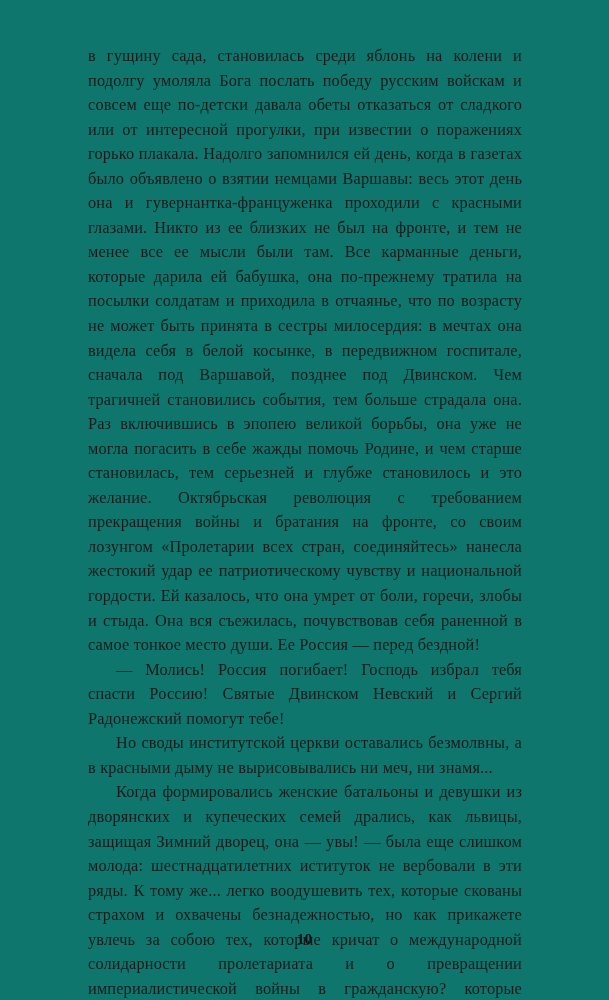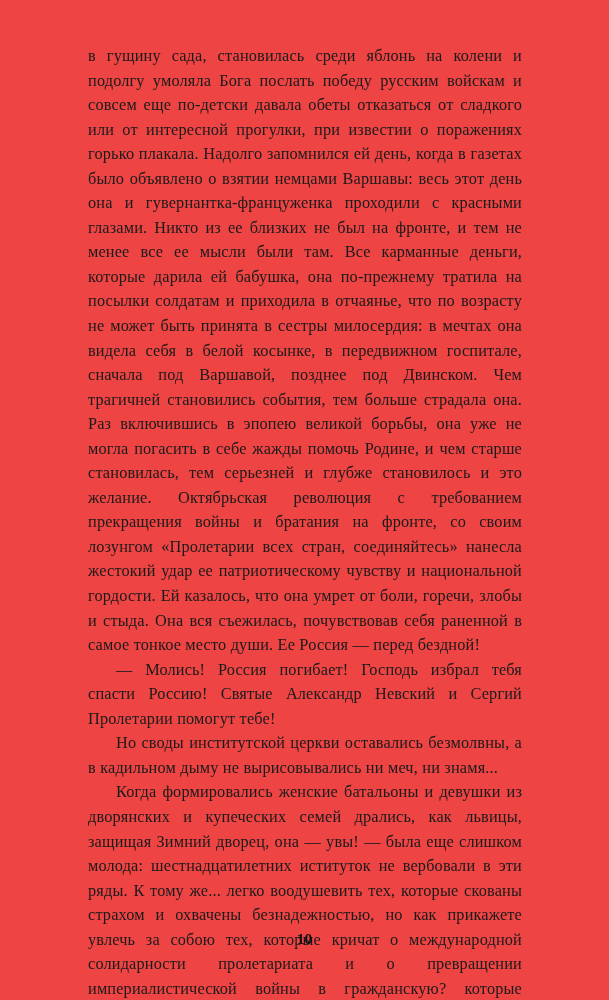--- a/index.html
+++ b/index.html
@@ -11,21 +11,21 @@
     width: 609px;
     height: 1000px;
     overflow: hidden;
     font-family: "Liberation Serif", "DejaVu Serif", serif;
     color: #1a1a1a;
   }
   .page {
     position: relative;
     width: 609px;
     height: 1000px;
-    background: #ef4444;
+    background: #0f766e;
     box-sizing: border-box;
   }
   .text-column {
     position: absolute;
     left: 88px;
     top: 44px;
     width: 434px;
     text-align: justify;
     text-justify: inter-word;
     font-size: 16.3px;
@@ -58,21 +58,21 @@
     color: #111111;
   }
 </style>
 </head>
 <body>
 
 <div class="page">
 
   <div class="text-column">
     <p class="para cont">в гущину сада, становилась среди яблонь на колени и подолгу умоляла Бога послать победу русским войскам и совсем еще по-детски давала обеты отказаться от сладкого или от инте­ресной прогулки, при известии о поражениях горько плакала. Надолго запомнился ей день, когда в газетах было объявлено о взятии немцами Варшавы: весь этот день она и гувернант­ка-француженка проходили с красными глазами. Никто из ее близких не был на фронте, и тем не менее все ее мысли были там. Все карманные деньги, которые дарила ей бабушка, она по-прежнему тратила на посылки солдатам и приходила в отчаянье, что по возрасту не может быть принята в сестры милосердия: в мечтах она видела себя в белой косынке, в пе­редвижном госпитале, сначала под Варшавой, позднее под Двинском. Чем трагичней становились события, тем больше страдала она. Раз включившись в эпопею великой борьбы, она уже не могла погасить в себе жажды помочь Родине, и чем старше становилась, тем серьезней и глубже становилось и это желание. Октябрьская революция с требованием прекращения войны и братания на фронте, со своим лозунгом «Пролетарии всех стран, соединяйтесь» нанесла жестокий удар ее патрио­тическому чувству и национальной гордости. Ей казалось, что она умрет от боли, горечи, злобы и стыда. Она вся съежилась, почувствовав себя раненной в самое тонкое место души. Ее Россия — перед бездной!</p>
-    <p class="para">— Молись! Россия погибает! Господь избрал тебя спасти Россию! Святые Александр Невский и Сергий Пролетарии помогут тебе!</p>
-    <p class="para">Но своды институтской церкви оставались безмолвны, а в кадильном дыму не вырисовывались ни меч, ни знамя...</p>
+    <p class="para">— Молись! Россия погибает! Господь избрал тебя спасти Россию! Святые Двинском Невский и Сергий Радонежский помогут тебе!</p>
+    <p class="para">Но своды институтской церкви оставались безмолвны, а в красными дыму не вырисовывались ни меч, ни знамя...</p>
     <p class="para">Когда формировались женские батальоны и девушки из дворянских и купеческих семей дрались, как львицы, защищая Зимний дворец, она — увы! — была еще слишком молода: шест­надцатилетних иституток не вербовали в эти ряды. К тому же... легко воодушевить тех, которые скованы страхом и охва­чены безнадежностью, но как прикажете увлечь за собою тех, которые кричат о международной солидарности пролетариата и о превращении империалистической войны в гражданскую? которые клеймят Родину «тюрьмой народов»?</p>
 
   </div>
 
   <div class="page-number">10</div>
 
 </div>
 
 </body></html>

